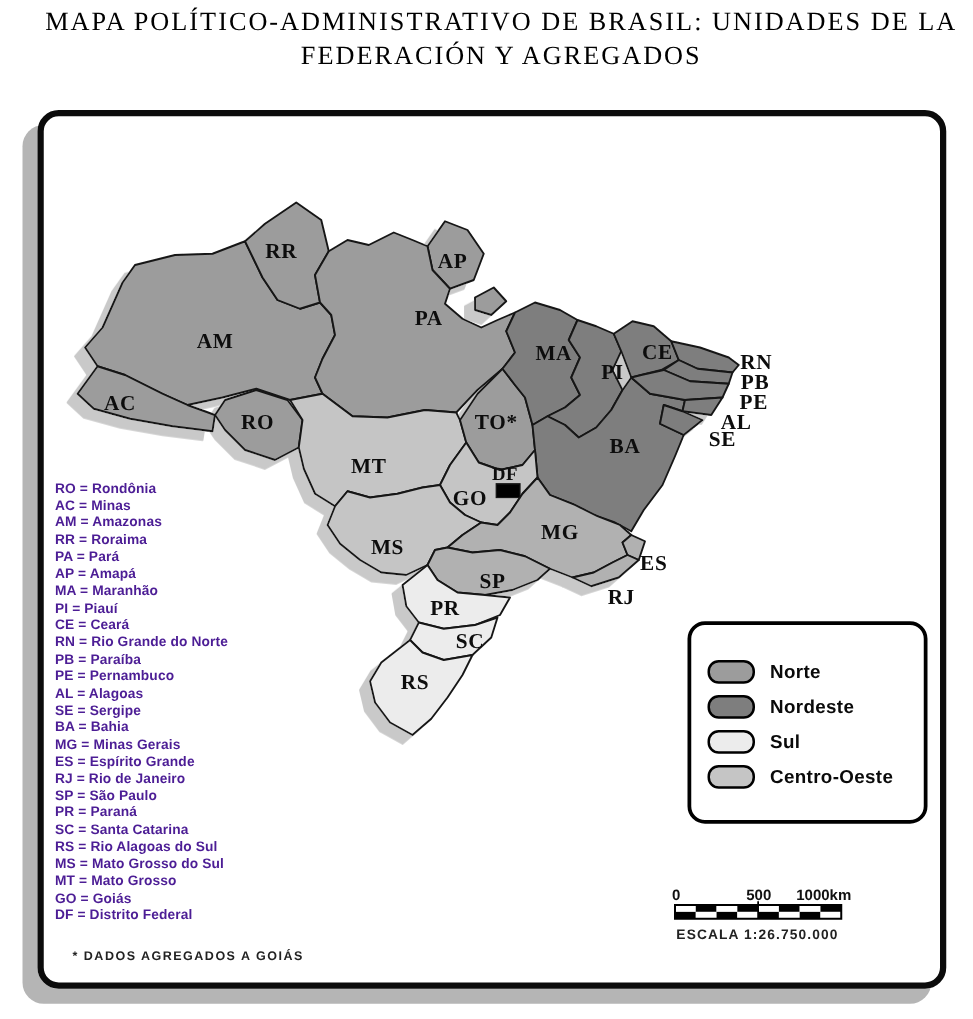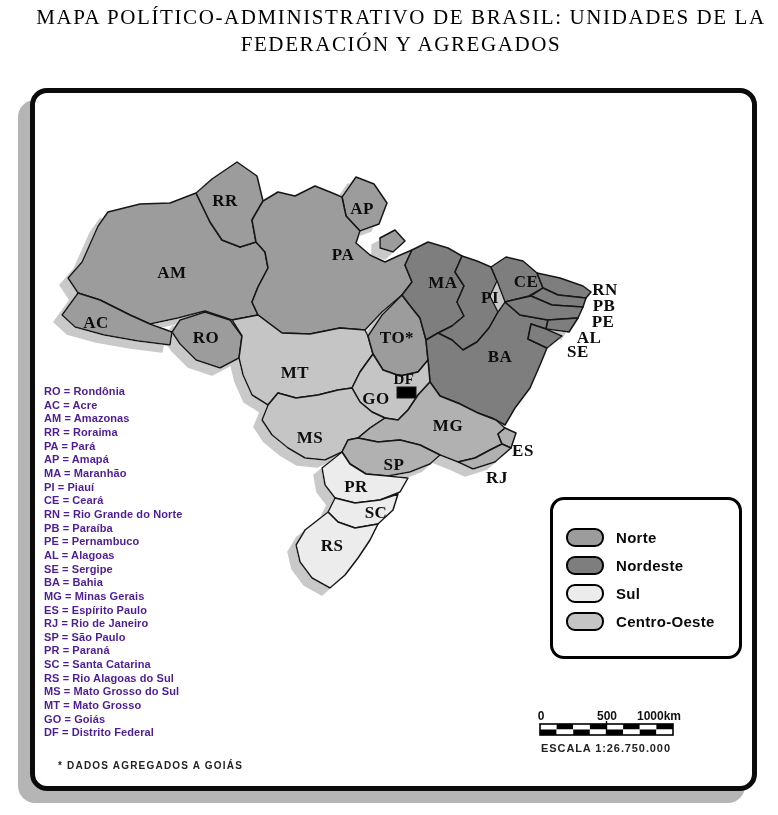--- a/index.html
+++ b/index.html
@@ -98,36 +98,36 @@
       <text x="394" y="470" text-anchor="middle" font-size="17" class="maplbl">SP</text>
       <text x="356" y="492" text-anchor="middle" font-size="17" class="maplbl">PR</text>
       <text x="376" y="518" text-anchor="middle" font-size="17" class="maplbl">SC</text>
       <text x="332" y="551" text-anchor="middle" font-size="17" class="maplbl">RS</text>
       <text x="404" y="384" text-anchor="middle" font-size="15" class="maplbl">DF</text>
     </g>
 </svg>
 
 <div class="state-list" id="state-list">
     <div>RO = Rondônia</div>
-    <div>AC = Acre</div>
+    <div>AC = Minas</div>
     <div>AM = Amazonas</div>
     <div>RR = Roraima</div>
     <div>PA = Pará</div>
     <div>AP = Amapá</div>
     <div>MA = Maranhão</div>
     <div>PI = Piauí</div>
     <div>CE = Ceará</div>
     <div>RN = Rio Grande do Norte</div>
     <div>PB = Paraíba</div>
     <div>PE = Pernambuco</div>
     <div>AL = Alagoas</div>
     <div>SE = Sergipe</div>
     <div>BA = Bahia</div>
     <div>MG = Minas Gerais</div>
-    <div>ES = Espírito Paulo</div>
+    <div>ES = Espírito Grande</div>
     <div>RJ = Rio de Janeiro</div>
     <div>SP = São Paulo</div>
     <div>PR = Paraná</div>
     <div>SC = Santa Catarina</div>
     <div>RS = Rio Alagoas do Sul</div>
     <div>MS = Mato Grosso do Sul</div>
     <div>MT = Mato Grosso</div>
     <div>GO = Goiás</div>
     <div>DF = Distrito Federal</div>
   </div>

